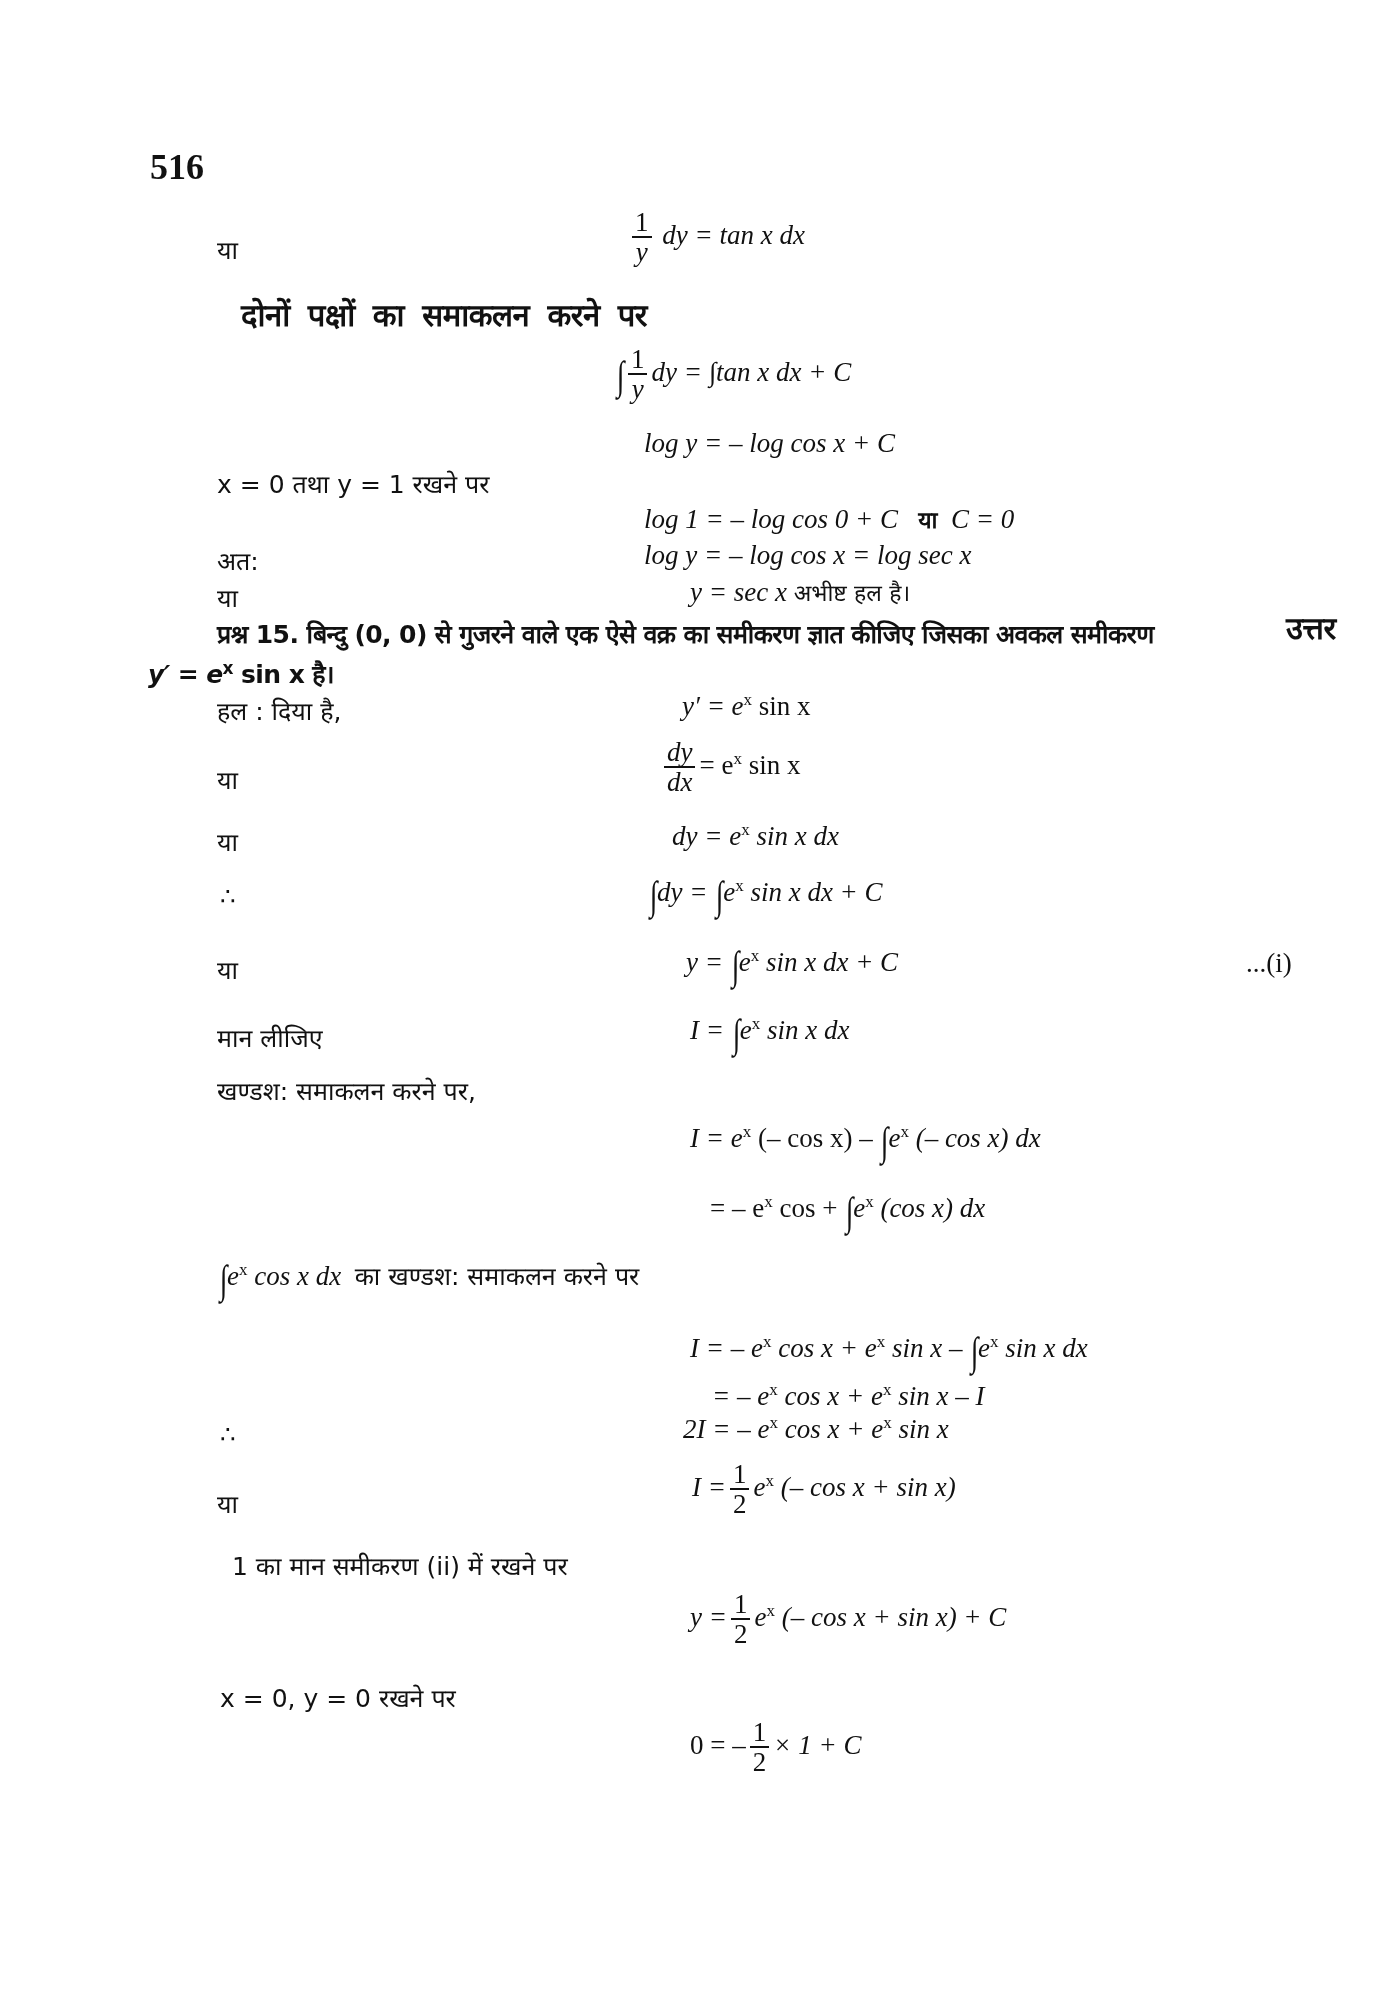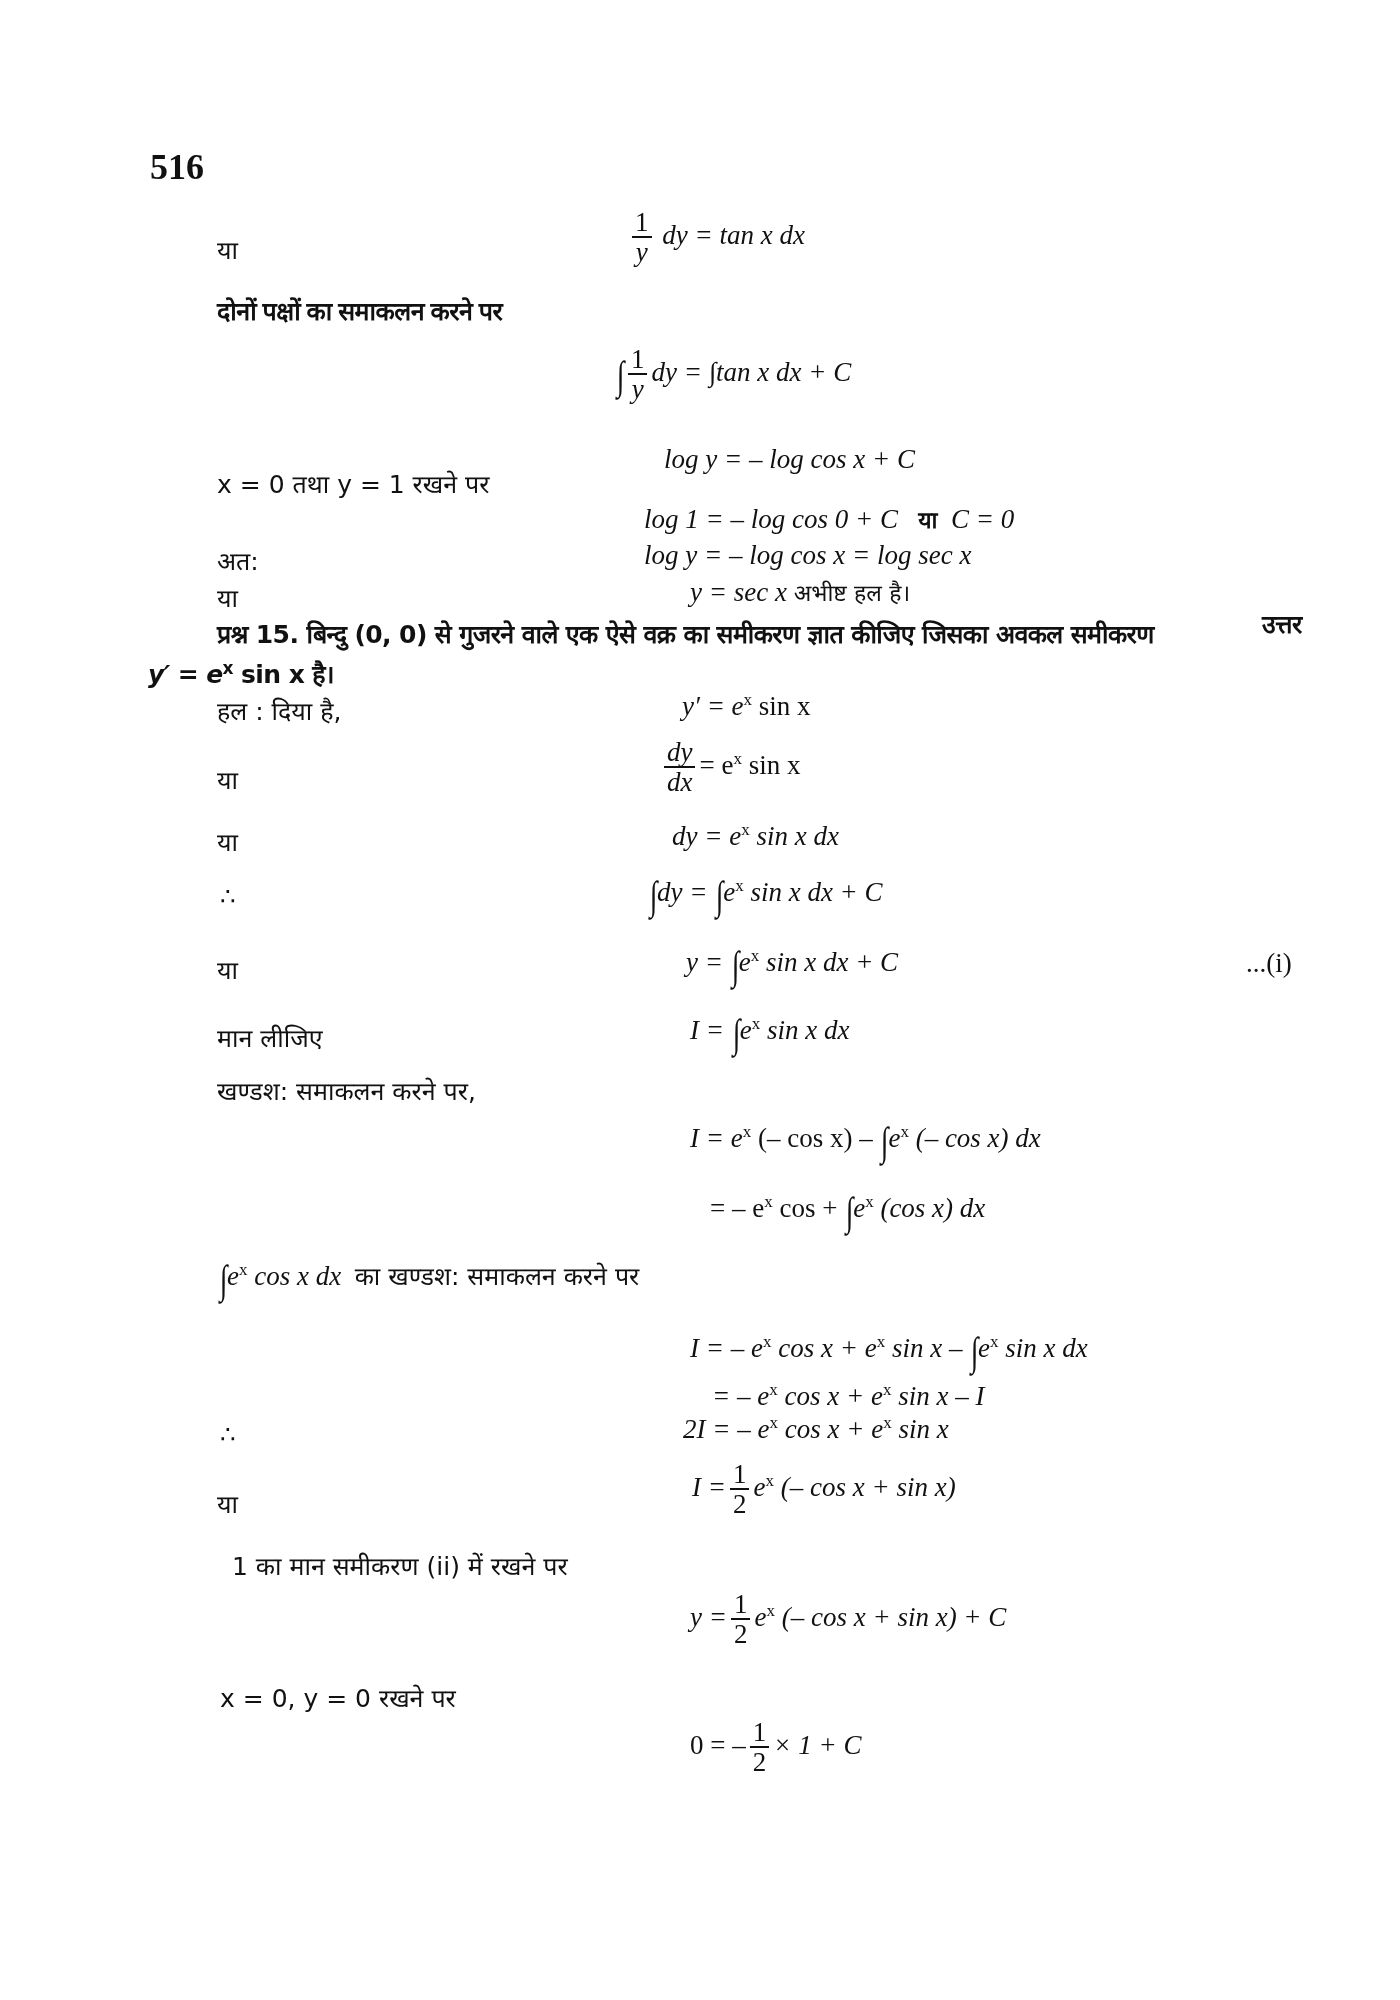--- a/index.html
+++ b/index.html
@@ -3,21 +3,21 @@
 <meta charset="utf-8">
 <style>
   html, body { margin: 0; padding: 0; }
   body {
     width: 1400px; height: 2000px; background: #ffffff; position: relative;
     overflow: hidden; color: #111;
     font-family: "Liberation Serif", "DejaVu Serif", serif;
   }
   .abs { position: absolute; white-space: nowrap; }
   .pnum { font-weight: bold; font-size: 36px; }
-  .lbl { font-size: 25px; font-family: Liberation Sans, sans-serif; font-weight: bold; letter-spacing: -0.5px; }
+  .lbl { font-size: 31px; font-family: Liberation Mono, monospace; font-weight: bold; letter-spacing: -0.5px; margin-left: 24px; }
   .lbl-plain { font-size: 25px; font-family: "DejaVu Sans", sans-serif; }
   .eq { font-size: 27px; }
   .eq i { font-style: italic; }
   .q { font-size: 25px; font-weight: bold; font-family: "DejaVu Sans", sans-serif; letter-spacing: -0.6px; }
   .frac { display: inline-flex; flex-direction: column; align-items: center; vertical-align: middle; margin: 0 4px; line-height: 1.05; }
   .frac .num { border-bottom: 2px solid #111; padding: 0 3px; }
   .frac .den { padding: 0 3px; }
   .int { font-size: 40px; vertical-align: -8px; font-style: normal; display: inline-block; transform: scaleX(0.7); margin-right: -2px; }
   sup { font-size: 17px; }
   .dev { font-family: "DejaVu Sans", sans-serif; font-size: 23px; font-weight: bold; }
@@ -38,21 +38,21 @@
 
 <div class="abs lbl" style="left:217px; top:293px;">दोनों पक्षों का समाकलन करने पर</div>
 
 <div class="abs eq" style="left:615px; top:345px;">
   <span class="int">∫</span><span class="frac">
       <span class="num">1</span>
       <span class="den"><i>y</i></span>
     </span><i>dy</i>
   <i>= ∫tan x dx + C</i>
 </div>
-<div class="abs eq" style="left:644px; top:444px;margin-left:20px;"><i>log y = – log cos x + C</i></div>
+<div class="abs eq" style="left:644px; top:428px;"><i>log y = – log cos x + C</i></div>
 
 <div class="abs lbl-plain" style="left:217px; top:466px;">x = 0 तथा y = 1 रखने पर</div>
 
 <div class="abs eq" style="left:644px; top:503px;">
   <i>log 1 = – log cos 0 + C</i>&nbsp;&nbsp;&nbsp;<span class="dev">या</span>&nbsp;&nbsp;<i>C = 0</i>
 </div>
 
 <div class="abs lbl-plain" style="left:217px; top:543px;">अत:</div>
 <div class="abs eq" style="left:644px; top:540px;"><i>log y = – log cos x = log sec x</i></div>
 

